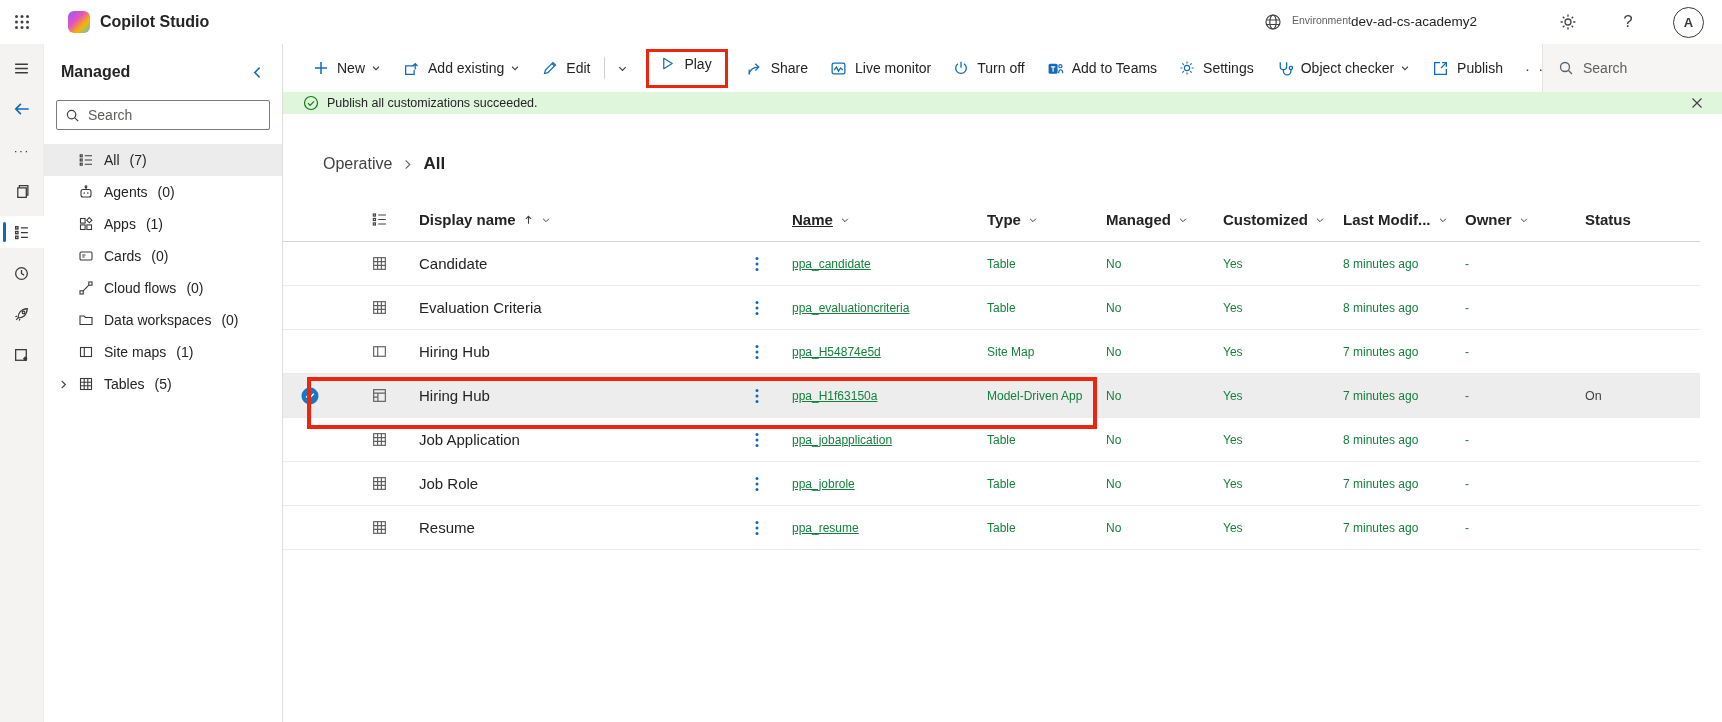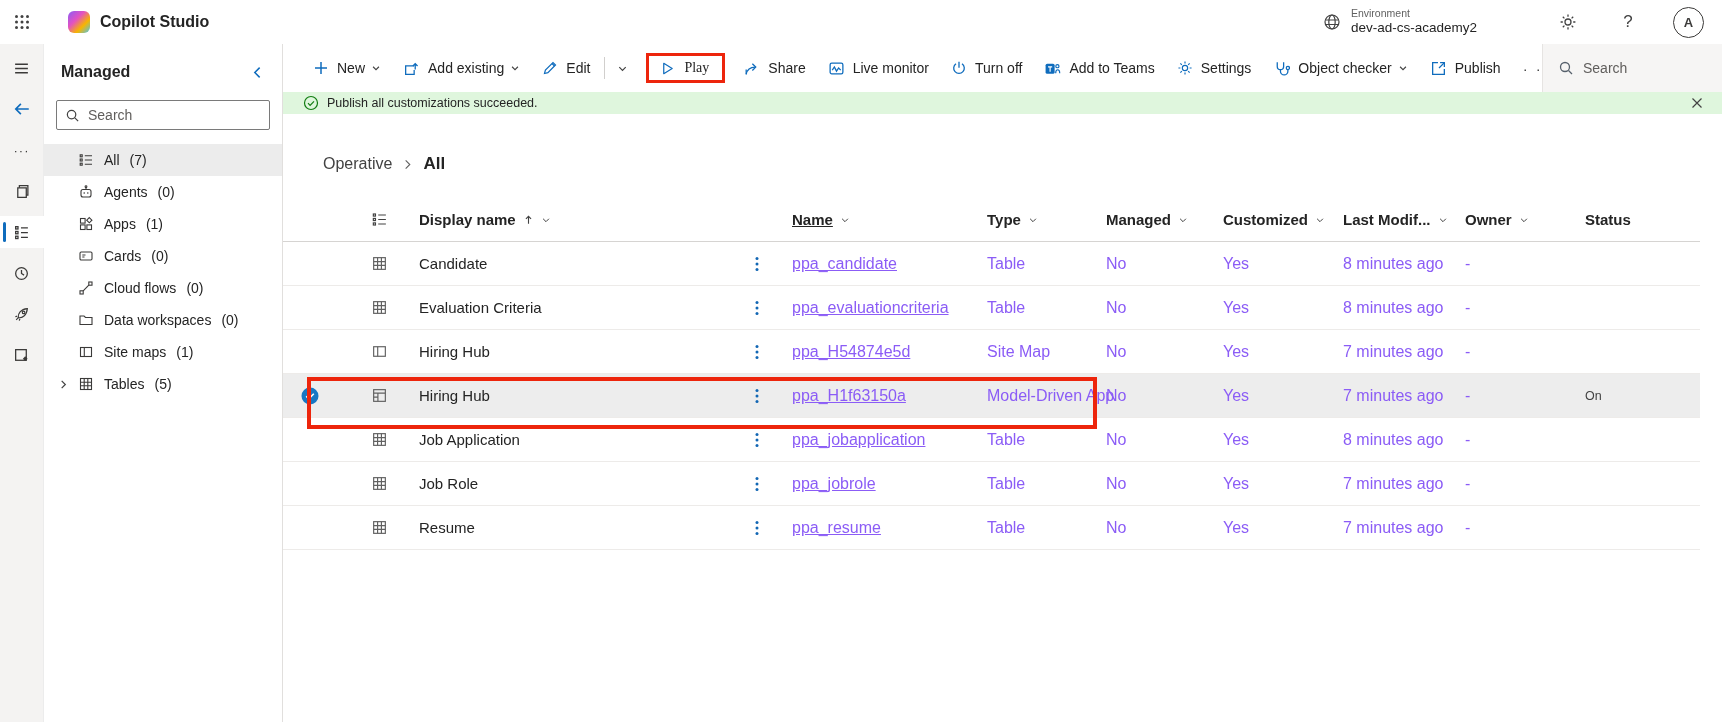--- a/index.html
+++ b/index.html
@@ -11,21 +11,21 @@
 
   
   .topbar { height:44px; display:flex; align-items:center; background:#fff; }
   .waffle-btn { width:44px; height:44px; display:flex; align-items:center; justify-content:center; }
   .brand { display:flex; align-items:center; gap:10px; margin-left:24px; }
   .brand-logo { width:22px; height:22px; border-radius:6px;
     background:linear-gradient(135deg,#8b5cf6 0%,#e352c2 38%,#f7b500 68%,#49c5f2 100%); }
   .brand-title { font-size:16px; font-weight:700; }
   .topbar-right { margin-left:auto; display:flex; align-items:center; gap:30px; padding-right:18px; }
   .env { display:flex; align-items:center; gap:9px; margin-right:46px; }
-  .env-text { display:flex; flex-direction:column; line-height:1.25; }
+  .env-text { display:flex; flex-direction:row; line-height:1.25; }
   .env-label { font-size:10.5px; color:#616161; }
   .env-name { font-size:13.5px; color:#242424; }
   .top-icon-btn { width:30px; height:30px; display:flex; align-items:center; justify-content:center; color:#424242; }
   .help-glyph { font-size:17px; color:#424242; }
   .avatar { width:31px; height:31px; border-radius:50%; border:1.6px solid #3b3a39;
     display:flex; align-items:center; justify-content:center; font-size:13px; font-weight:600; color:#3b3a39; background:#fff; }
 
   
   .shell { display:flex; height:678px; }
 
@@ -57,21 +57,21 @@
 
   
   .main { flex:1; position:relative; background:#fff; min-width:0; }
 
   
   .toolbar { height:48px; display:flex; align-items:center; gap:22px; padding-left:30px; position:relative; }
   .tb-btn { display:flex; align-items:center; gap:8px; font-size:14px; color:#242424; white-space:nowrap; }
   .tb-btn .bi { color:#0f6cbd; }
   .tb-chev { color:#424242; margin-left:-2px; }
   .tb-divider { width:1px; height:22px; background:#d1cfcd; margin:0 -8px; }
-  .annotation-play { border:3px solid #ed250c; padding:4px 13px 4px 11px; margin:4px -4px;font-family:Liberation Serif, serif; }
+  .annotation-play { border:3px solid #ed250c; padding:4px 13px 13px 11px; margin:4px -4px; }
   .annotation-play .tb-btn { gap:9px; }
   .tb-more { font-size:15px; color:#424242; letter-spacing:2px; }
   .tb-search { position:absolute; right:0; top:0; bottom:0; width:180px; background:#f6f5f4; border-left:1px solid #e6e4e2;
     display:flex; align-items:center; gap:9px; padding-left:15px; }
   .tb-search input { border:none; outline:none; background:transparent; width:120px; font-size:14px; }
   .tb-search input::placeholder { color:#605e5c; }
   .tb-search-icon { color:#56606b; }
 
   
   .banner { height:22px; background:#dff6dd; display:flex; align-items:center; padding:0 14px 0 20px; gap:8px; }
@@ -92,21 +92,21 @@
   .thead { border-bottom:1px solid #d6d4d2; }
   .trow { border-bottom:1px solid #edebe9; }
   .trow.selected { background:#ededed; }
   .hcell { display:flex; align-items:center; gap:7px; font-size:15px; font-weight:700; color:#242424; cursor:pointer; white-space:nowrap; }
   .hcell .sort-ico, .hcell .chev { color:#424242; }
   .cell-icon { display:flex; align-items:center; color:#616161; }
   .cell-select { padding-left:18px; display:flex; align-items:center; }
   .cell-dname { font-size:15px; color:#242424; white-space:nowrap; }
   .cell-more { display:flex; justify-content:center; }
   .pad-name { padding-left:17px;text-decoration:underline; }
-  .cell-sub { font-size:16px; color:#8b5cf6; white-space:nowrap; }
+  .cell-sub { font-size:12px; color:#15803d; white-space:nowrap; }
   .cell-status { font-size:12.5px; color:#424242; }
 
   
   .annotation-row { position:absolute; left:24px; top:333px; width:790px; height:52px;
     border:4px solid #ed250c; pointer-events:none; z-index:6; }
 </style>
 </head>
 <body>
 
 <div class="topbar">

